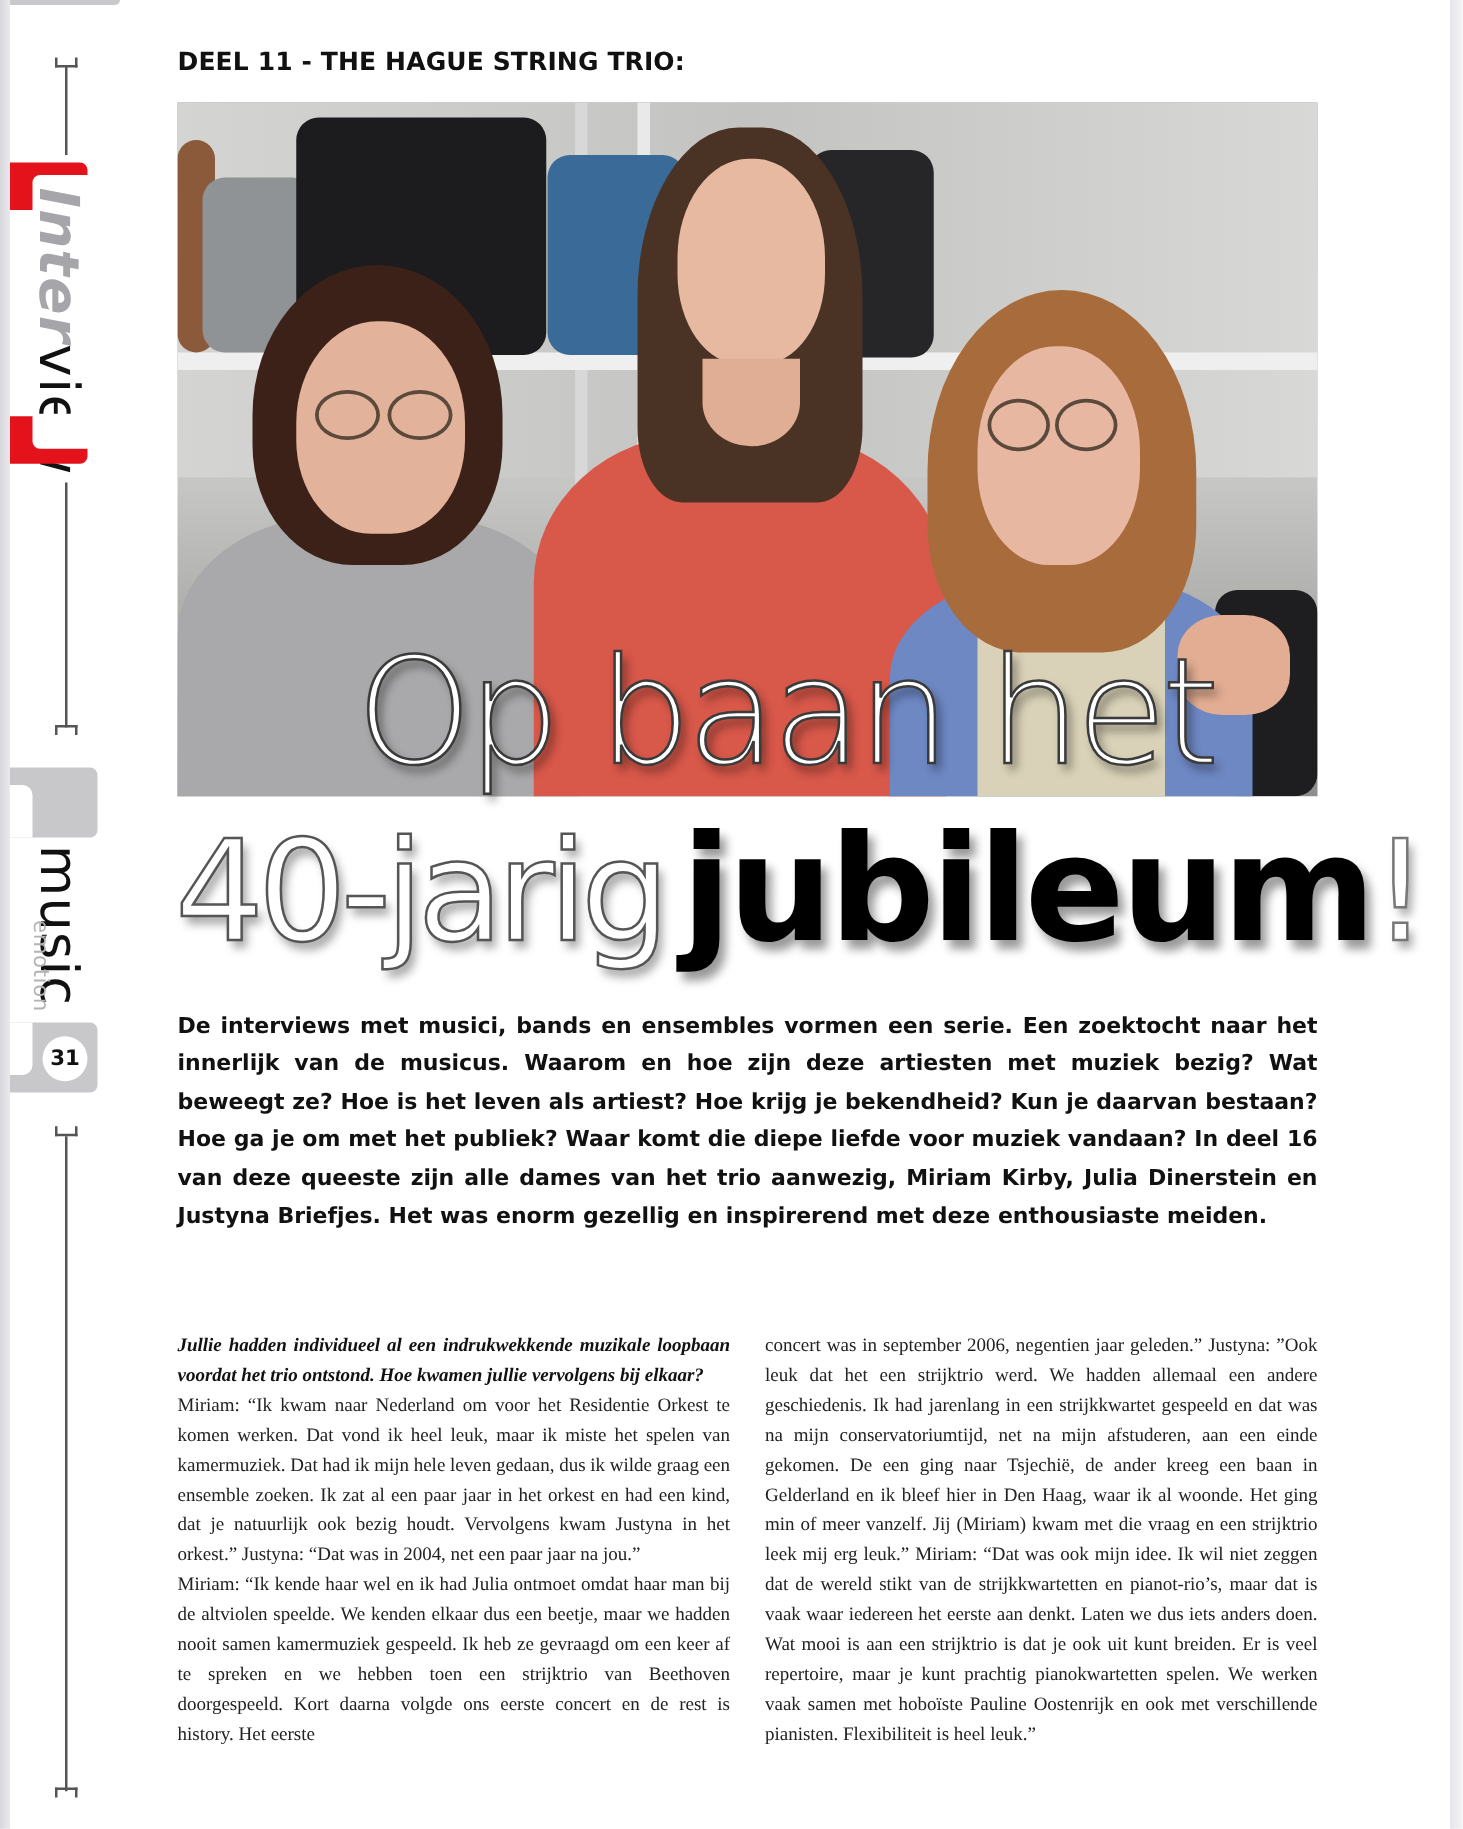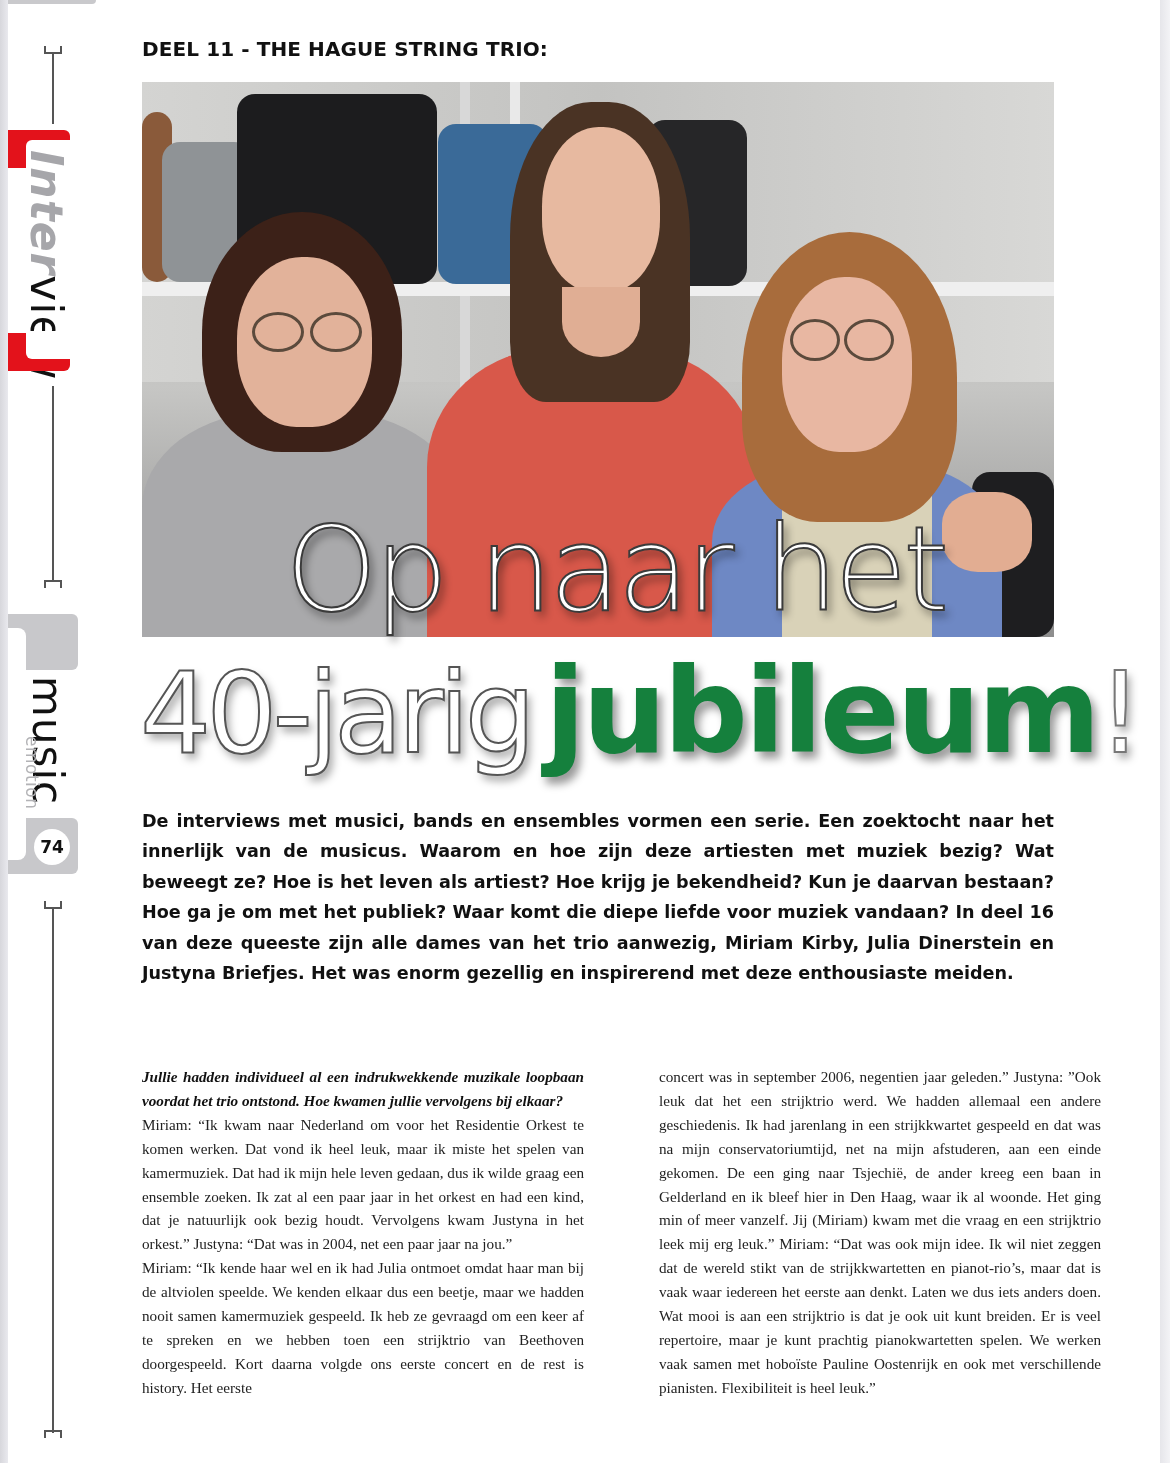--- a/index.html
+++ b/index.html
@@ -124,21 +124,21 @@
     .headline-line2 {
       position: absolute; left: 140px; top: 652px; white-space: nowrap;
       font-family: "DejaVu Sans", sans-serif; line-height: 1;
     }
     .headline-line2 .light {
       font-size: 112px; color: #fff; font-weight: normal; letter-spacing: -5px;
       -webkit-text-stroke: 2px #555;
       text-shadow: 4px 6px 8px rgba(0,0,0,0.35);
     }
     .headline-line2 .red {
-      font-size: 118px; color: #15803d; font-weight: bold; letter-spacing: -3px;
+      font-size: 118px; color: #000000; font-weight: bold; letter-spacing: -3px;
       text-shadow: 5px 7px 8px rgba(0,0,0,0.4);
       margin-left: 14px;
       text-align: center;
     }
     .headline-line2 .bang {
       font-size: 112px; color: #fff; -webkit-text-stroke: 2px #777;
       text-shadow: 4px 6px 8px rgba(0,0,0,0.35);
     }
 
     
@@ -149,21 +149,21 @@
       text-align: justify; margin: 0;
     }
 
     
     .col {
       position: absolute; top: 1065px; width: 442px;
       font-family: Liberation Serif, serif;
       font-size: 15.2px; line-height: 23.9px; color: #222; text-align: justify;
     }
     .col.left { left: 142px; }
-    .col.right { left: 612px; margin-left: 47px; }
+    .col.right { left: 612px; }
     .col p { margin: 0; }
     .question { font-weight: bold; font-style: italic; color: #111; }
   </style>
 </head>
 <body>
 
 <div class="gutter-left"></div>
 <div class="gutter-right"></div>
 <div class="top-tab"></div>
 
@@ -173,21 +173,21 @@
   <div class="red-bracket top"></div>
   <div class="rail-vertical interview-word"><span class="inter">Inter</span><span class="view">view</span></div>
   <div class="red-bracket bottom"></div>
   <div class="rail-line" style="top:386px;height:196px;"></div>
   <div class="rail-cap open-down" style="top:580px;"></div>
 
   <div class="grey-block g1"></div>
   <div class="rail-vertical music-word">music</div>
   <div class="rail-vertical emotion-word">emotion</div>
   <div class="grey-block g2"></div>
-  <div class="page-number">74</div>
+  <div class="page-number">31</div>
 
   <div class="rail-cap open-up" style="top:901px;"></div>
   <div class="rail-line" style="top:909px;height:524px;"></div>
   <div class="rail-cap open-down" style="top:1430px;"></div>
 </div>
 
 <div class="series-title">DEEL 11 - THE HAGUE STRING TRIO:</div>
 
 <div class="photo" title="Three women of The Hague String Trio smiling in front of shelves with instrument cases">
   <div class="shelf-wall"></div>
@@ -220,21 +220,21 @@
     <div class="body" style="left:570px;top:380px;width:290px;height:200px;background:#6e88c4;"></div>
     <div class="body" style="left:640px;top:395px;width:150px;height:170px;background:#d9d2b8;border-radius:10% 10% 0 0;"></div>
     <div class="hair" style="left:600px;top:150px;width:215px;height:290px;background:#a86c3c;border-radius:50% 50% 35% 35%;"></div>
     <div class="head" style="left:640px;top:195px;width:130px;height:175px;background:#e8b7a2;"></div>
     <div class="glasses" style="left:648px;top:237px;width:44px;height:36px;"></div>
     <div class="glasses" style="left:702px;top:237px;width:44px;height:36px;"></div>
     <div class="body" style="left:800px;top:410px;width:90px;height:80px;background:#e2ad92;border-radius:40%;"></div>
   </div>
 </div>
 
-<div class="headline-line1">Op naar het</div>
+<div class="headline-line1">Op baan het</div>
 <div class="headline-line2">
   <span class="light">40-jarig</span><span class="red">jubileum</span><span class="bang">!</span>
 </div>
 
 <p class="intro">De interviews met musici, bands en ensembles vormen een serie. Een zoektocht naar het innerlijk van de musicus. Waarom en hoe zijn deze artiesten met muziek bezig? Wat beweegt ze? Hoe is het leven als artiest? Hoe krijg je bekendheid? Kun je daarvan bestaan? Hoe ga je om met het publiek? Waar komt die diepe liefde voor muziek vandaan? In deel 16 van deze queeste zijn alle dames van het trio aanwezig, Miriam Kirby, Julia Dinerstein en Justyna Briefjes. Het was enorm gezellig en inspirerend met deze enthousiaste meiden.</p>
 
 <div class="col left">
   <p class="question">Jullie hadden individueel al een indrukwekkende muzikale loopbaan voordat het trio ontstond. Hoe kwamen jullie vervolgens bij elkaar?</p>
   <p>Miriam: “Ik kwam naar Nederland om voor het Residentie Orkest te komen werken. Dat vond ik heel leuk, maar ik miste het spelen van kamermuziek. Dat had ik mijn hele leven gedaan, dus ik wilde graag een ensemble zoeken. Ik zat al een paar jaar in het orkest en had een kind, dat je natuurlijk ook bezig houdt. Vervolgens kwam Justyna in het orkest.” Justyna: “Dat was in 2004, net een paar jaar na jou.”</p>
   <p>Miriam: “Ik kende haar wel en ik had Julia ontmoet omdat haar man bij de altviolen speelde. We kenden elkaar dus een beetje, maar we hadden nooit samen kamermuziek gespeeld. Ik heb ze gevraagd om een keer af te spreken en we hebben toen een strijktrio van Beethoven doorgespeeld. Kort daarna volgde ons eerste concert en de rest is history. Het eerste</p>

